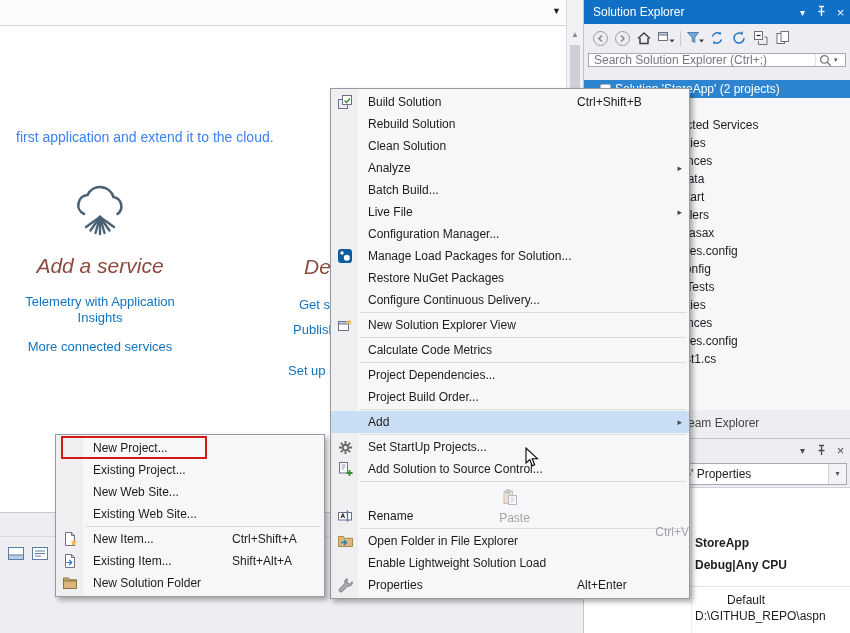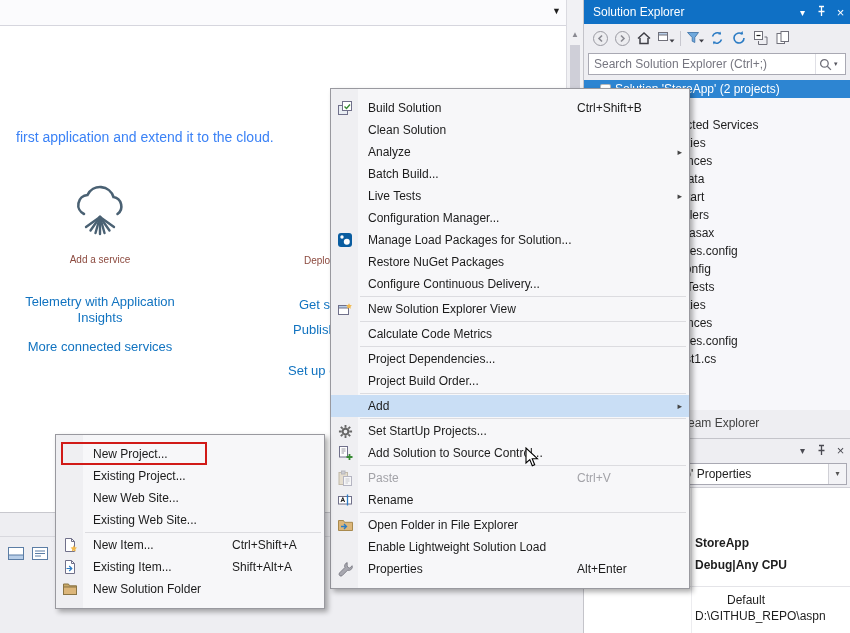--- a/index.html
+++ b/index.html
@@ -4,21 +4,21 @@
 <style>
   html,body{margin:0;padding:0;}
   #stage{position:relative;width:850px;height:633px;background:#fff;overflow:hidden;
     font-family:"Liberation Sans","DejaVu Sans",sans-serif;-webkit-font-smoothing:antialiased;}
   
   #top-strip{position:absolute;left:0;top:0;width:566px;height:25px;background:#FBFBFD;border-bottom:1px solid #D6D6DE;}
   #doc-dropdown{position:absolute;left:552px;top:6px;font-size:9px;color:#1e1e1e;}
   #doc{position:absolute;left:0;top:26px;width:566px;height:486px;background:#fff;}
   #intro{position:absolute;left:16px;top:103px;font-size:14px;color:#3b82f6;white-space:nowrap;}
   #cloud{position:absolute;left:64px;top:152px;}
-  .maroon-heading{color:var(--heading,#8C4A3F);font-size:10px;}
+  .maroon-heading{color:var(--heading,#8C4A3F);font-size:21px;font-style:italic;}
   #svc-heading{position:absolute;left:20px;top:228px;width:160px;text-align:center;}
   .link{color:var(--link,#1173C0);font-size:13px;text-decoration:none;cursor:pointer;}
   #telemetry-link{position:absolute;left:25px;top:268px;width:150px;text-align:center;line-height:16px;}
   #more-services-link{position:absolute;left:25px;top:313px;width:150px;text-align:center;}
   #deploy-heading{position:absolute;left:304px;top:229px;white-space:nowrap;}
   #deploy-l0{position:absolute;left:299px;top:271px;white-space:nowrap;}
   #deploy-l1{position:absolute;left:293px;top:296px;white-space:nowrap;}
   #deploy-l2{position:absolute;left:288px;top:337px;white-space:nowrap;}
   #vscroll{position:absolute;left:566px;top:0;width:17px;height:512px;background:#F1F1F4;border-left:1px solid #DADAE0;box-sizing:border-box;}
   #vscroll .up{display:block;text-align:center;margin-top:30px;font-size:8px;color:#8a8a92;}
@@ -30,21 +30,21 @@
   
   #right-panel{position:absolute;left:583px;top:0;width:267px;height:633px;background:#EEEEF2;border-left:1px solid #C4C4CA;box-sizing:border-box;}
   #se-titlebar{position:absolute;left:0;top:0;width:100%;height:24px;background:var(--titlebar,#0F70C5);color:#fff;
     font-size:12px;display:flex;align-items:center;padding-left:9px;box-sizing:border-box;}
   #se-titlebar .spacer{flex:1;}
   .tb-ic{width:19px;text-align:center;font-size:10px;color:#fff;cursor:default;}
   .tb-ic.dark{color:#4a4a52;}
   #se-toolbar{position:absolute;top:24px;left:0;width:100%;height:28px;display:flex;align-items:center;padding-left:5px;box-sizing:border-box;}
   .tool-slot{width:22px;height:22px;display:flex;align-items:center;justify-content:center;}
   .tool-sep{width:1px;height:15px;background:#C7C7CF;margin:0 3px;}
-  #se-search{position:absolute;top:53px;left:4px;right:4px;height:22px;background:#fff;border:1px solid #A9A9B3;display:flex;align-items:center;box-sizing:border-box;}
+  #se-search{position:absolute;top:53px;left:4px;right:4px;height:14px;background:#fff;border:1px solid #A9A9B3;display:flex;align-items:center;box-sizing:border-box;}
   #se-search input{flex:1;border:none;outline:none;font-size:12px;padding:0 5px;color:#333;background:transparent;min-width:0;
     font-family:"Liberation Sans","DejaVu Sans",sans-serif;}
   #se-search input::placeholder{color:#767680;opacity:1;}
   .mag{width:18px;height:100%;border-left:1px solid #E0E0E6;display:flex;align-items:center;justify-content:center;}
   .mag-caret{width:11px;font-size:7px;color:#55555e;}
   #se-tree{position:absolute;top:80px;left:0;width:100%;height:330px;background:#F7F7FA;overflow:hidden;}
   .trow{height:18px;display:flex;align-items:center;font-size:12px;color:#1E1E1E;white-space:nowrap;}
   .trow.selected{background:var(--selection,#2D85D2);color:#fff;}
   .trow .arrow{width:11px;font-size:8px;color:#585858;text-align:center;flex:none;}
   .trow.selected .arrow{color:#fff;}
@@ -60,32 +60,32 @@
     display:flex;align-items:center;font-size:12px;box-sizing:border-box;}
   #combo-text{flex:1;padding-left:4px;white-space:nowrap;overflow:hidden;color:#222;}
   #combo-btn{width:17px;height:100%;border-left:1px solid #D0D0D6;text-align:center;font-size:8px;color:#555;line-height:20px;background:#F3F3F6;}
   #props-grid{position:absolute;top:51px;left:0;right:0;bottom:0;background:#fff;border-top:1px solid #D0D0D6;}
   #grid-splitter{position:absolute;left:107px;top:0;bottom:0;width:1px;background:#ECECEF;}
   #grid-divider{position:absolute;left:0;right:0;top:98px;height:1px;background:#E4E4E8;}
   .pval{position:absolute;left:111px;right:2px;font-size:12px;color:#1E1E1E;white-space:nowrap;overflow:hidden;}
   .pval.b{font-weight:bold;}
   
   .menu{position:absolute;background:linear-gradient(to right,#EFEFF2 0,#EFEFF2 27px,#F7F7F9 27px);
-    border:1px solid #99999F;box-shadow:3px 3px 5px rgba(0,0,0,.32);padding:8px 0;box-sizing:border-box;}
+    border:1px solid #99999F;box-shadow:3px 3px 5px rgba(0,0,0,.32);padding:2px 0;box-sizing:border-box;}
   #context-menu{left:330px;top:88px;width:360px;z-index:20;}
   #add-submenu{left:55px;top:434px;width:270px;z-index:21;}
   .mitem{position:relative;height:22px;display:flex;align-items:center;font-size:12px;color:#1B1B1B;}
   .mitem.hl{background:var(--menu-highlight,#C9DEF5);}
   .micon{flex:0 0 28px;display:flex;align-items:center;justify-content:center;}
   .mlabel{padding-left:9px;white-space:nowrap;}
   .mshort{margin-left:auto;flex:0 0 112px;white-space:nowrap;}
   #add-submenu .mshort{flex-basis:92px;}
   .marrow{position:absolute;right:7px;font-size:9px;color:#444;}
   .msep{height:1px;margin:1px 3px 1px 29px;background:#DCDCE0;}
-  .mitem.disabled{color:#A3A3A8;}
+  .mitem.disabled{color:#A3A3A8;flex-direction:column;}
   .mitem.disabled svg{opacity:.45;}
   .annotation{position:absolute;left:5px;top:-1px;width:146px;height:23px;border:2px solid var(--annotation,#D11A17);box-sizing:border-box;pointer-events:none;}
   #cursor{position:absolute;left:525px;top:447px;z-index:30;}
 </style>
 </head>
 <body>
 
 <div id="stage">
 
   <div id="top-strip">
@@ -347,37 +347,42 @@
             <rect x="1.5" y="5.5" width="9" height="9" fill="#E8EDF3" stroke="#70708a"></rect>
             <rect x="5.5" y="1.5" width="9" height="9" fill="#fff" stroke="#70708a"></rect>
             <path d="M7.5 6.5l2 2 3.5-4" fill="none" stroke="#388a34" stroke-width="1.4"></path>
           </svg>
         </span>
         <span class="mlabel">Build Solution</span>
         <span class="mshort">Ctrl+Shift+B</span>
       </div>
       <div class="mitem">
         <span class="micon"></span>
+        <span class="mlabel">Rebuild Solution</span>
+        <span class="mshort"></span>
+      </div>
+      <div class="mitem">
+        <span class="micon"></span>
         <span class="mlabel">Clean Solution</span>
         <span class="mshort"></span>
       </div>
       <div class="mitem">
         <span class="micon"></span>
         <span class="mlabel">Analyze</span>
         <span class="mshort"></span>
         <span class="marrow">▸</span>
       </div>
       <div class="mitem">
         <span class="micon"></span>
         <span class="mlabel">Batch Build...</span>
         <span class="mshort"></span>
       </div>
       <div class="mitem">
         <span class="micon"></span>
-        <span class="mlabel">Live Tests</span>
+        <span class="mlabel">Live File</span>
         <span class="mshort"></span>
         <span class="marrow">▸</span>
       </div>
       <div class="mitem">
         <span class="micon"></span>
         <span class="mlabel">Configuration Manager...</span>
         <span class="mshort"></span>
       </div>
       <div class="mitem">
         <span class="micon">

